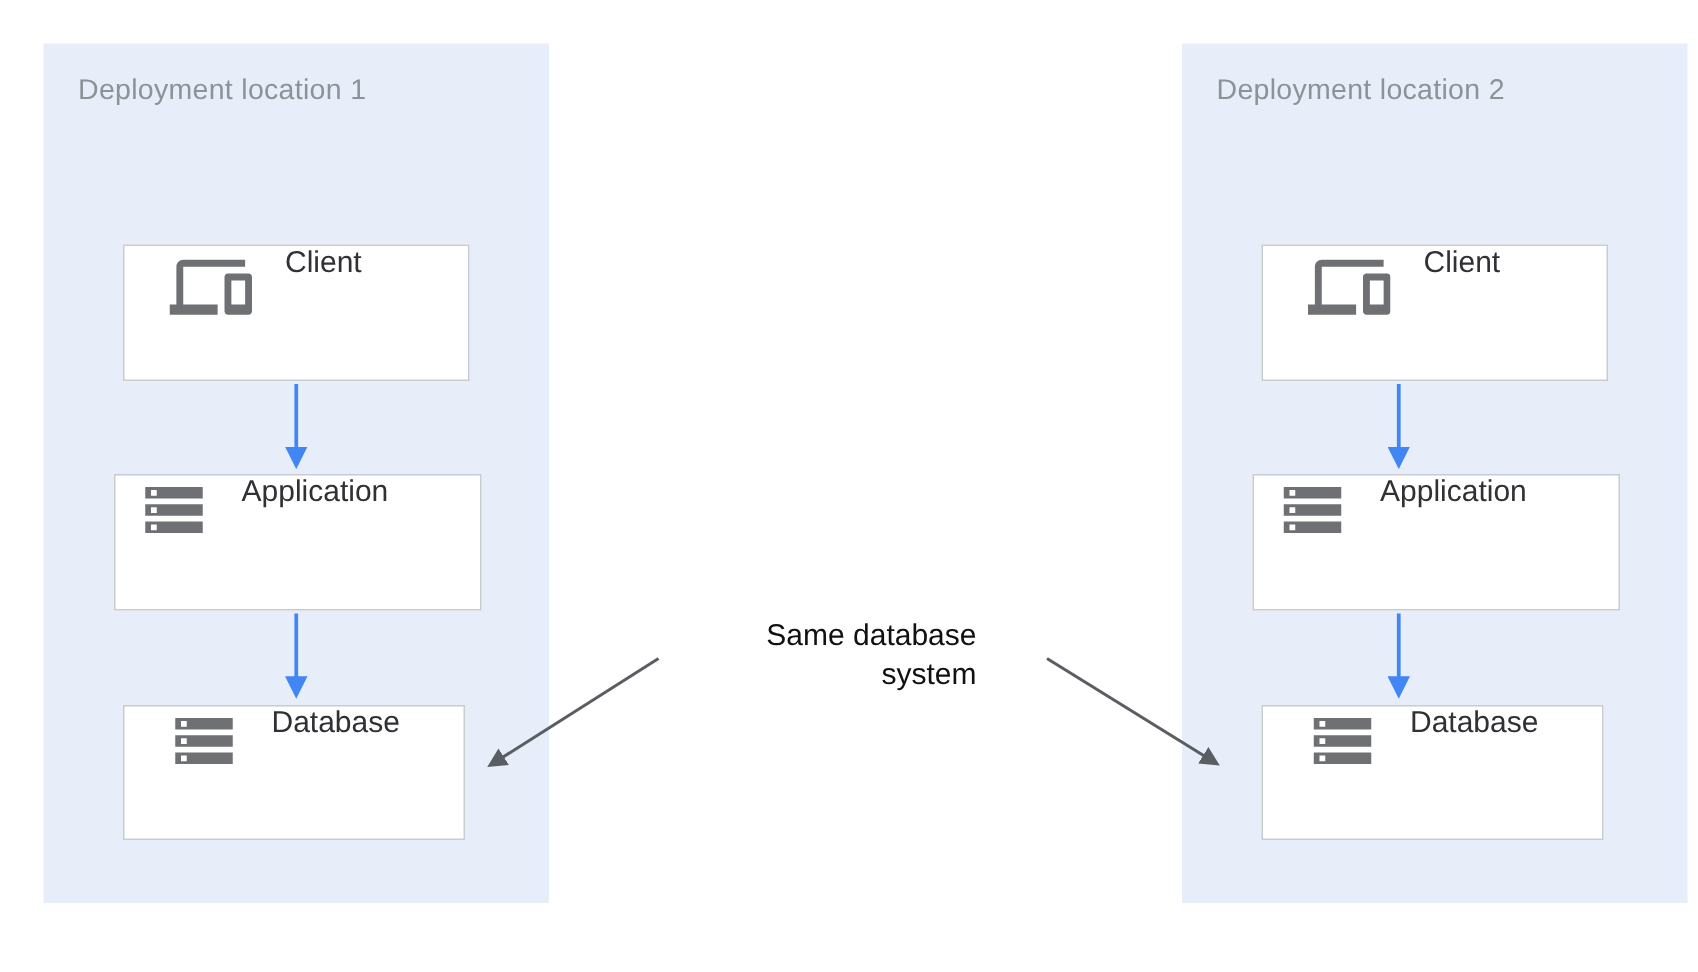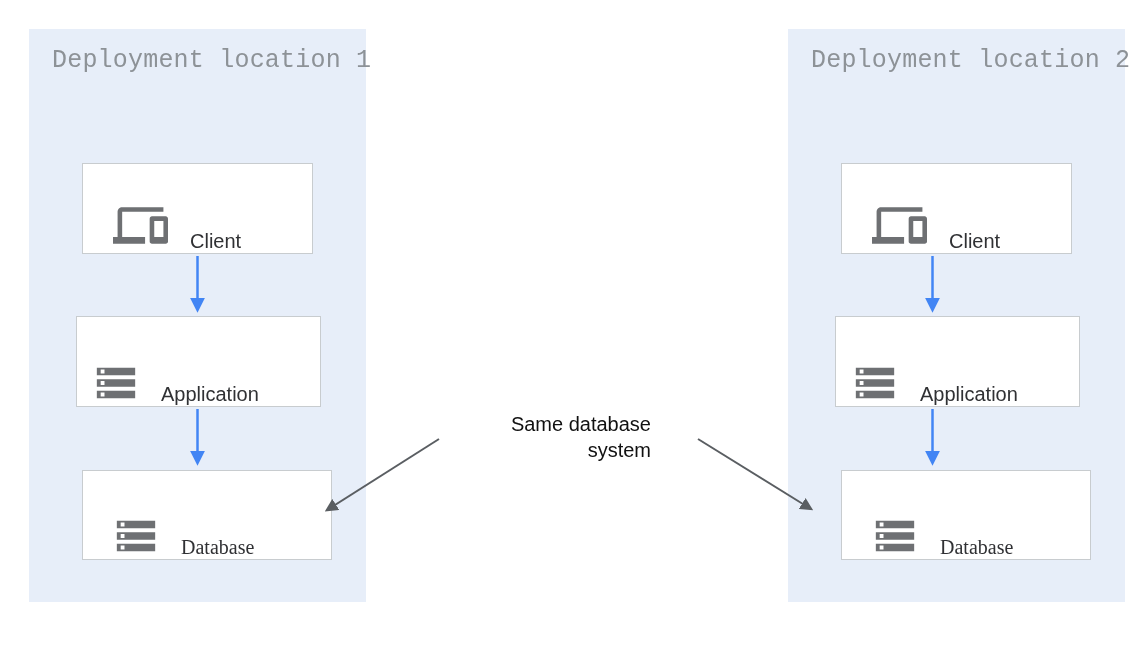--- a/index.html
+++ b/index.html
@@ -9,35 +9,34 @@
     font-family:"Liberation Sans",sans-serif;
   }
   .panel{
     position:absolute;top:29px;width:337px;height:573px;
     background:var(--panel-bg,#e7eef9);
   }
   .panel--1{left:29px;}
   .panel--2{left:764px;margin-left:24px;}
   .panel-title{
     position:absolute;left:23px;top:20px;
-    font-size:25px;line-height:24px;letter-spacing:.2px;
+    font-size:19px;line-height:24px;letter-spacing:.2px;
     color:var(--panel-title,#8d9297);
     white-space:nowrap;
-    font-family:Liberation Mono, monospace;
   }
   .node{
     position:absolute;box-sizing:border-box;
     background:var(--box-bg,#ffffff);
     border:1px solid var(--box-border,#c8cccf);
-    display:flex;align-items:flex-end;
+    display:flex;align-items:flex-start;
     padding-left:30px;gap:22px;
   }
   .node--client{left:53px;top:134px;width:231px;height:91px;}
   .node--app{left:47px;top:287px;width:245px;height:91px;padding-left:16px;}
-  .node--db{left:53px;top:441px;width:250px;height:90px;font-family:Liberation Serif, serif;}
+  .node--db{left:53px;top:441px;width:228px;height:90px;}
   .node-icon svg{display:block;fill:var(--icon,#6e7073);}
   .node-label{
     font-size:20px;color:var(--box-label,#303134);white-space:nowrap;
   }
   .overlay{
     position:absolute;left:0;top:0;width:1132px;height:648px;
     pointer-events:none;
   }
   .flow{stroke:var(--flow-arrow,#4285f4);stroke-width:2.5;}
   .ann{stroke:var(--annotation-arrow,#5a5e62);stroke-width:2;}

